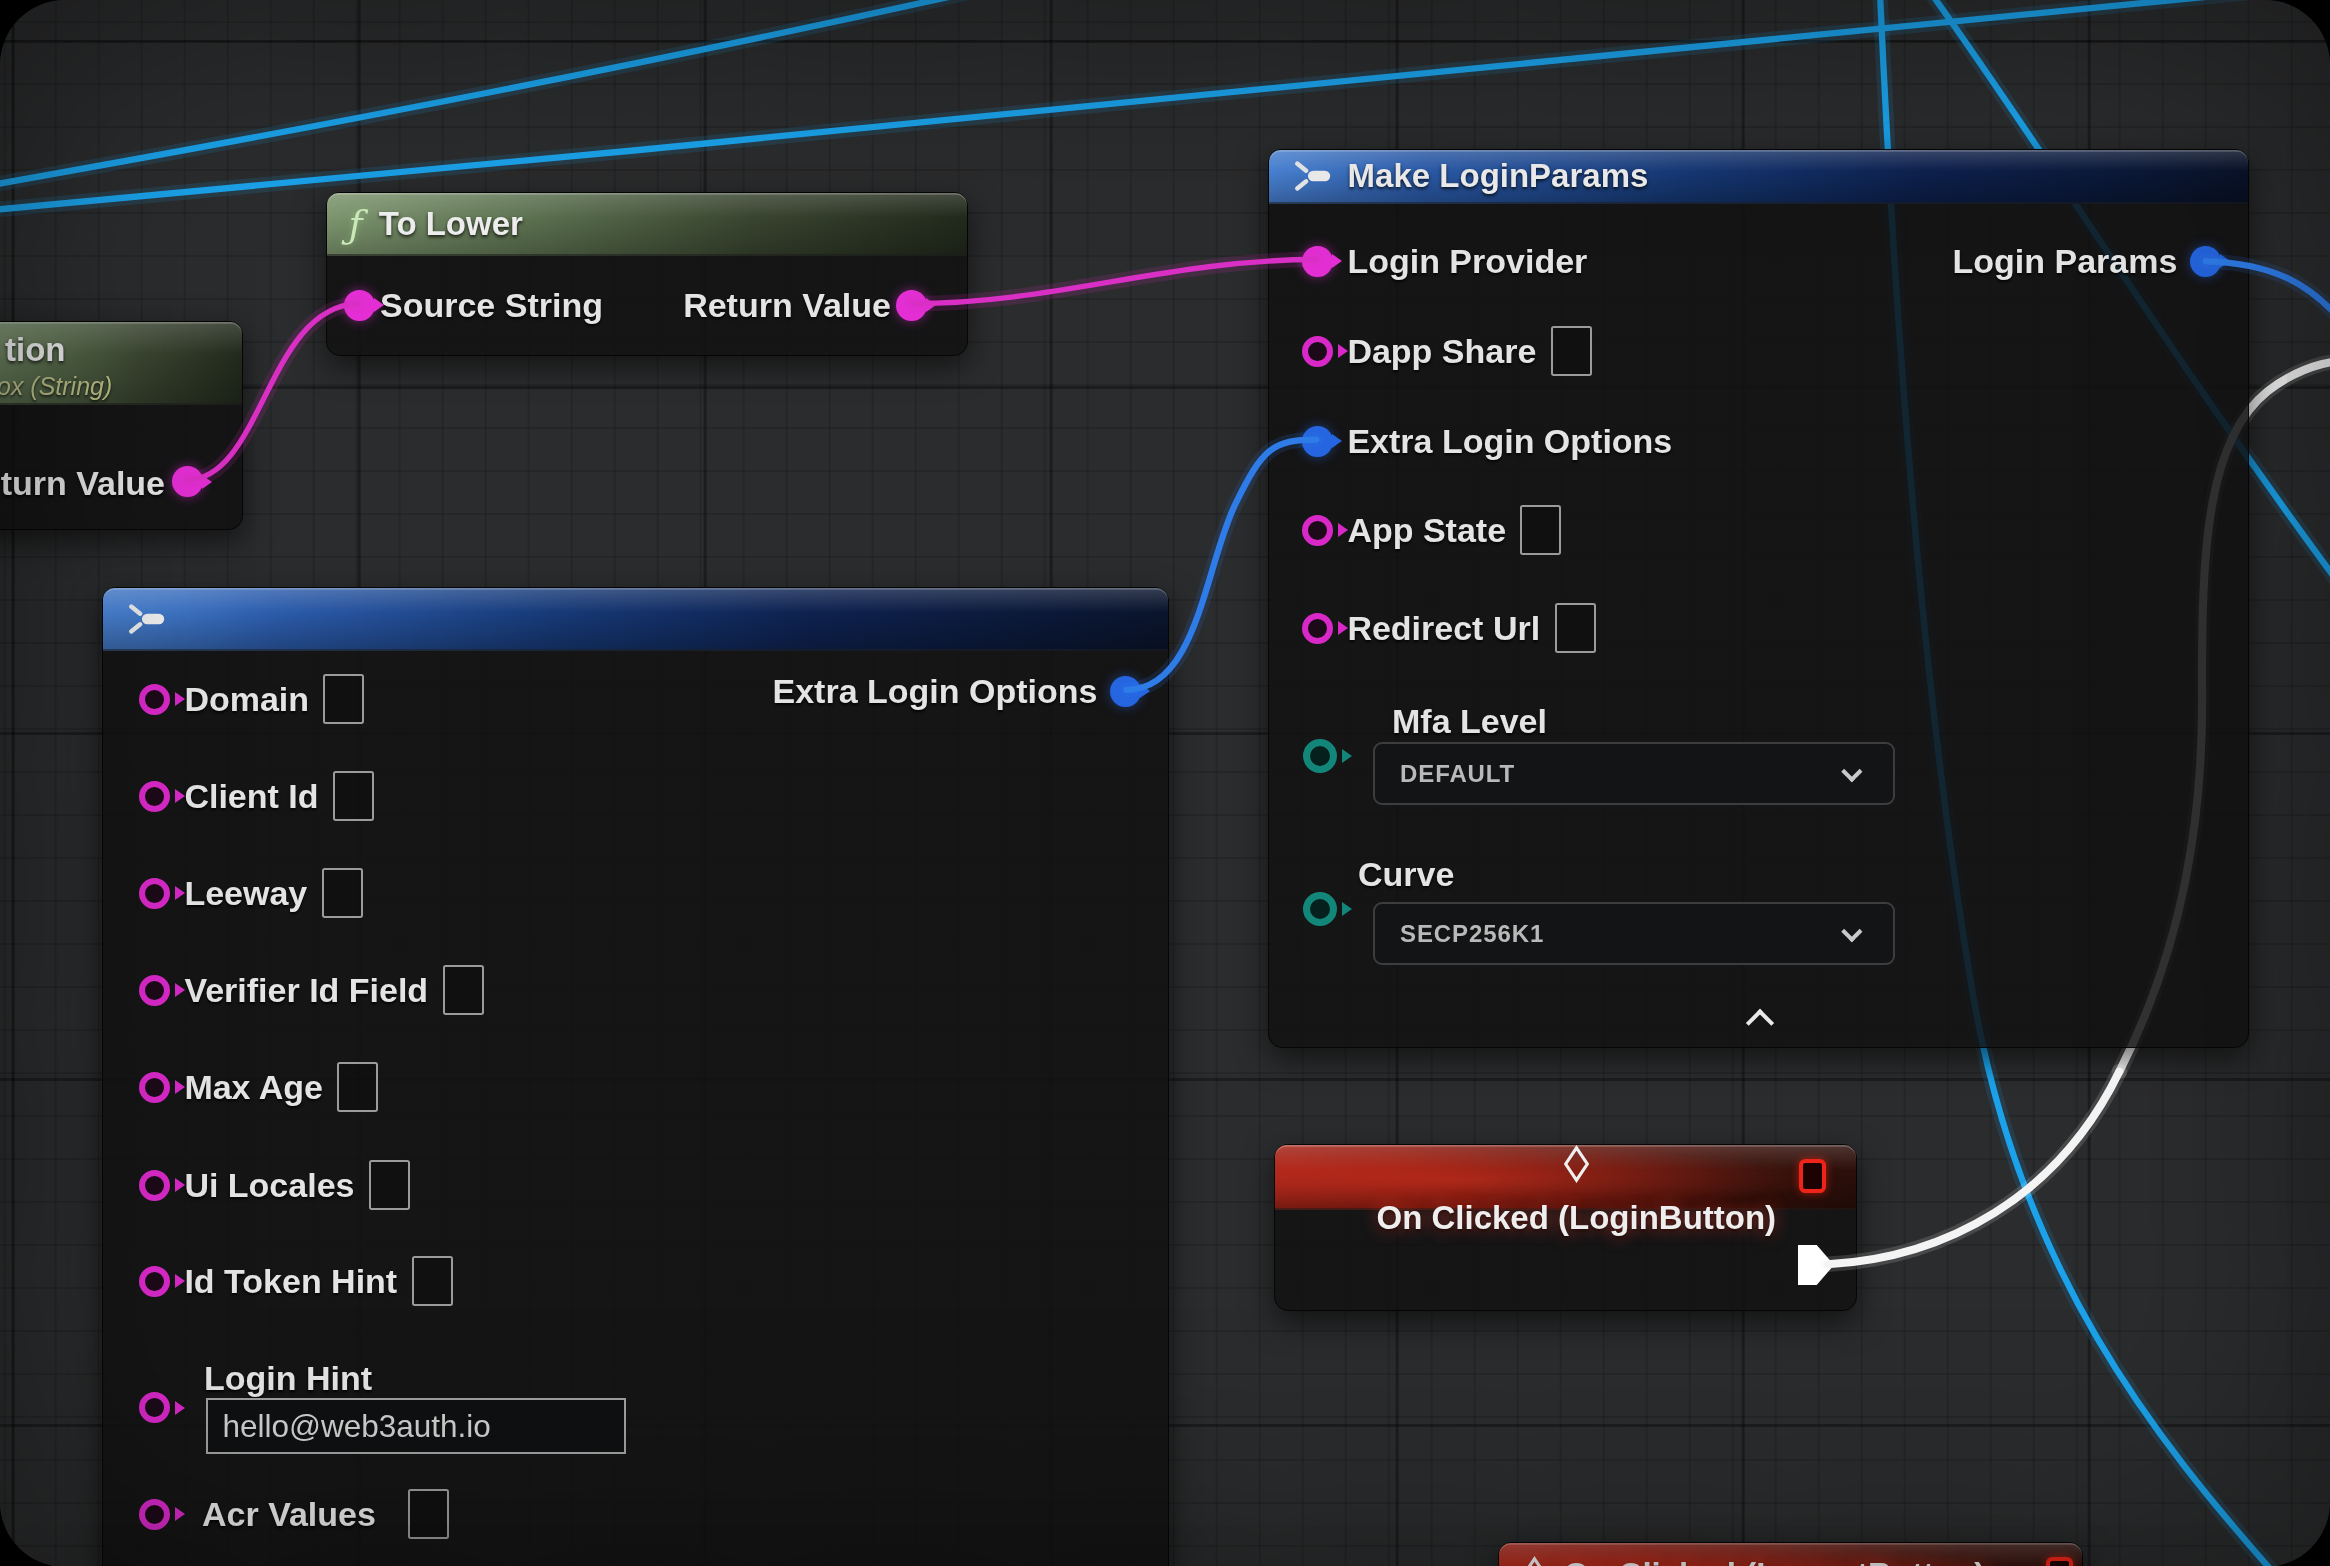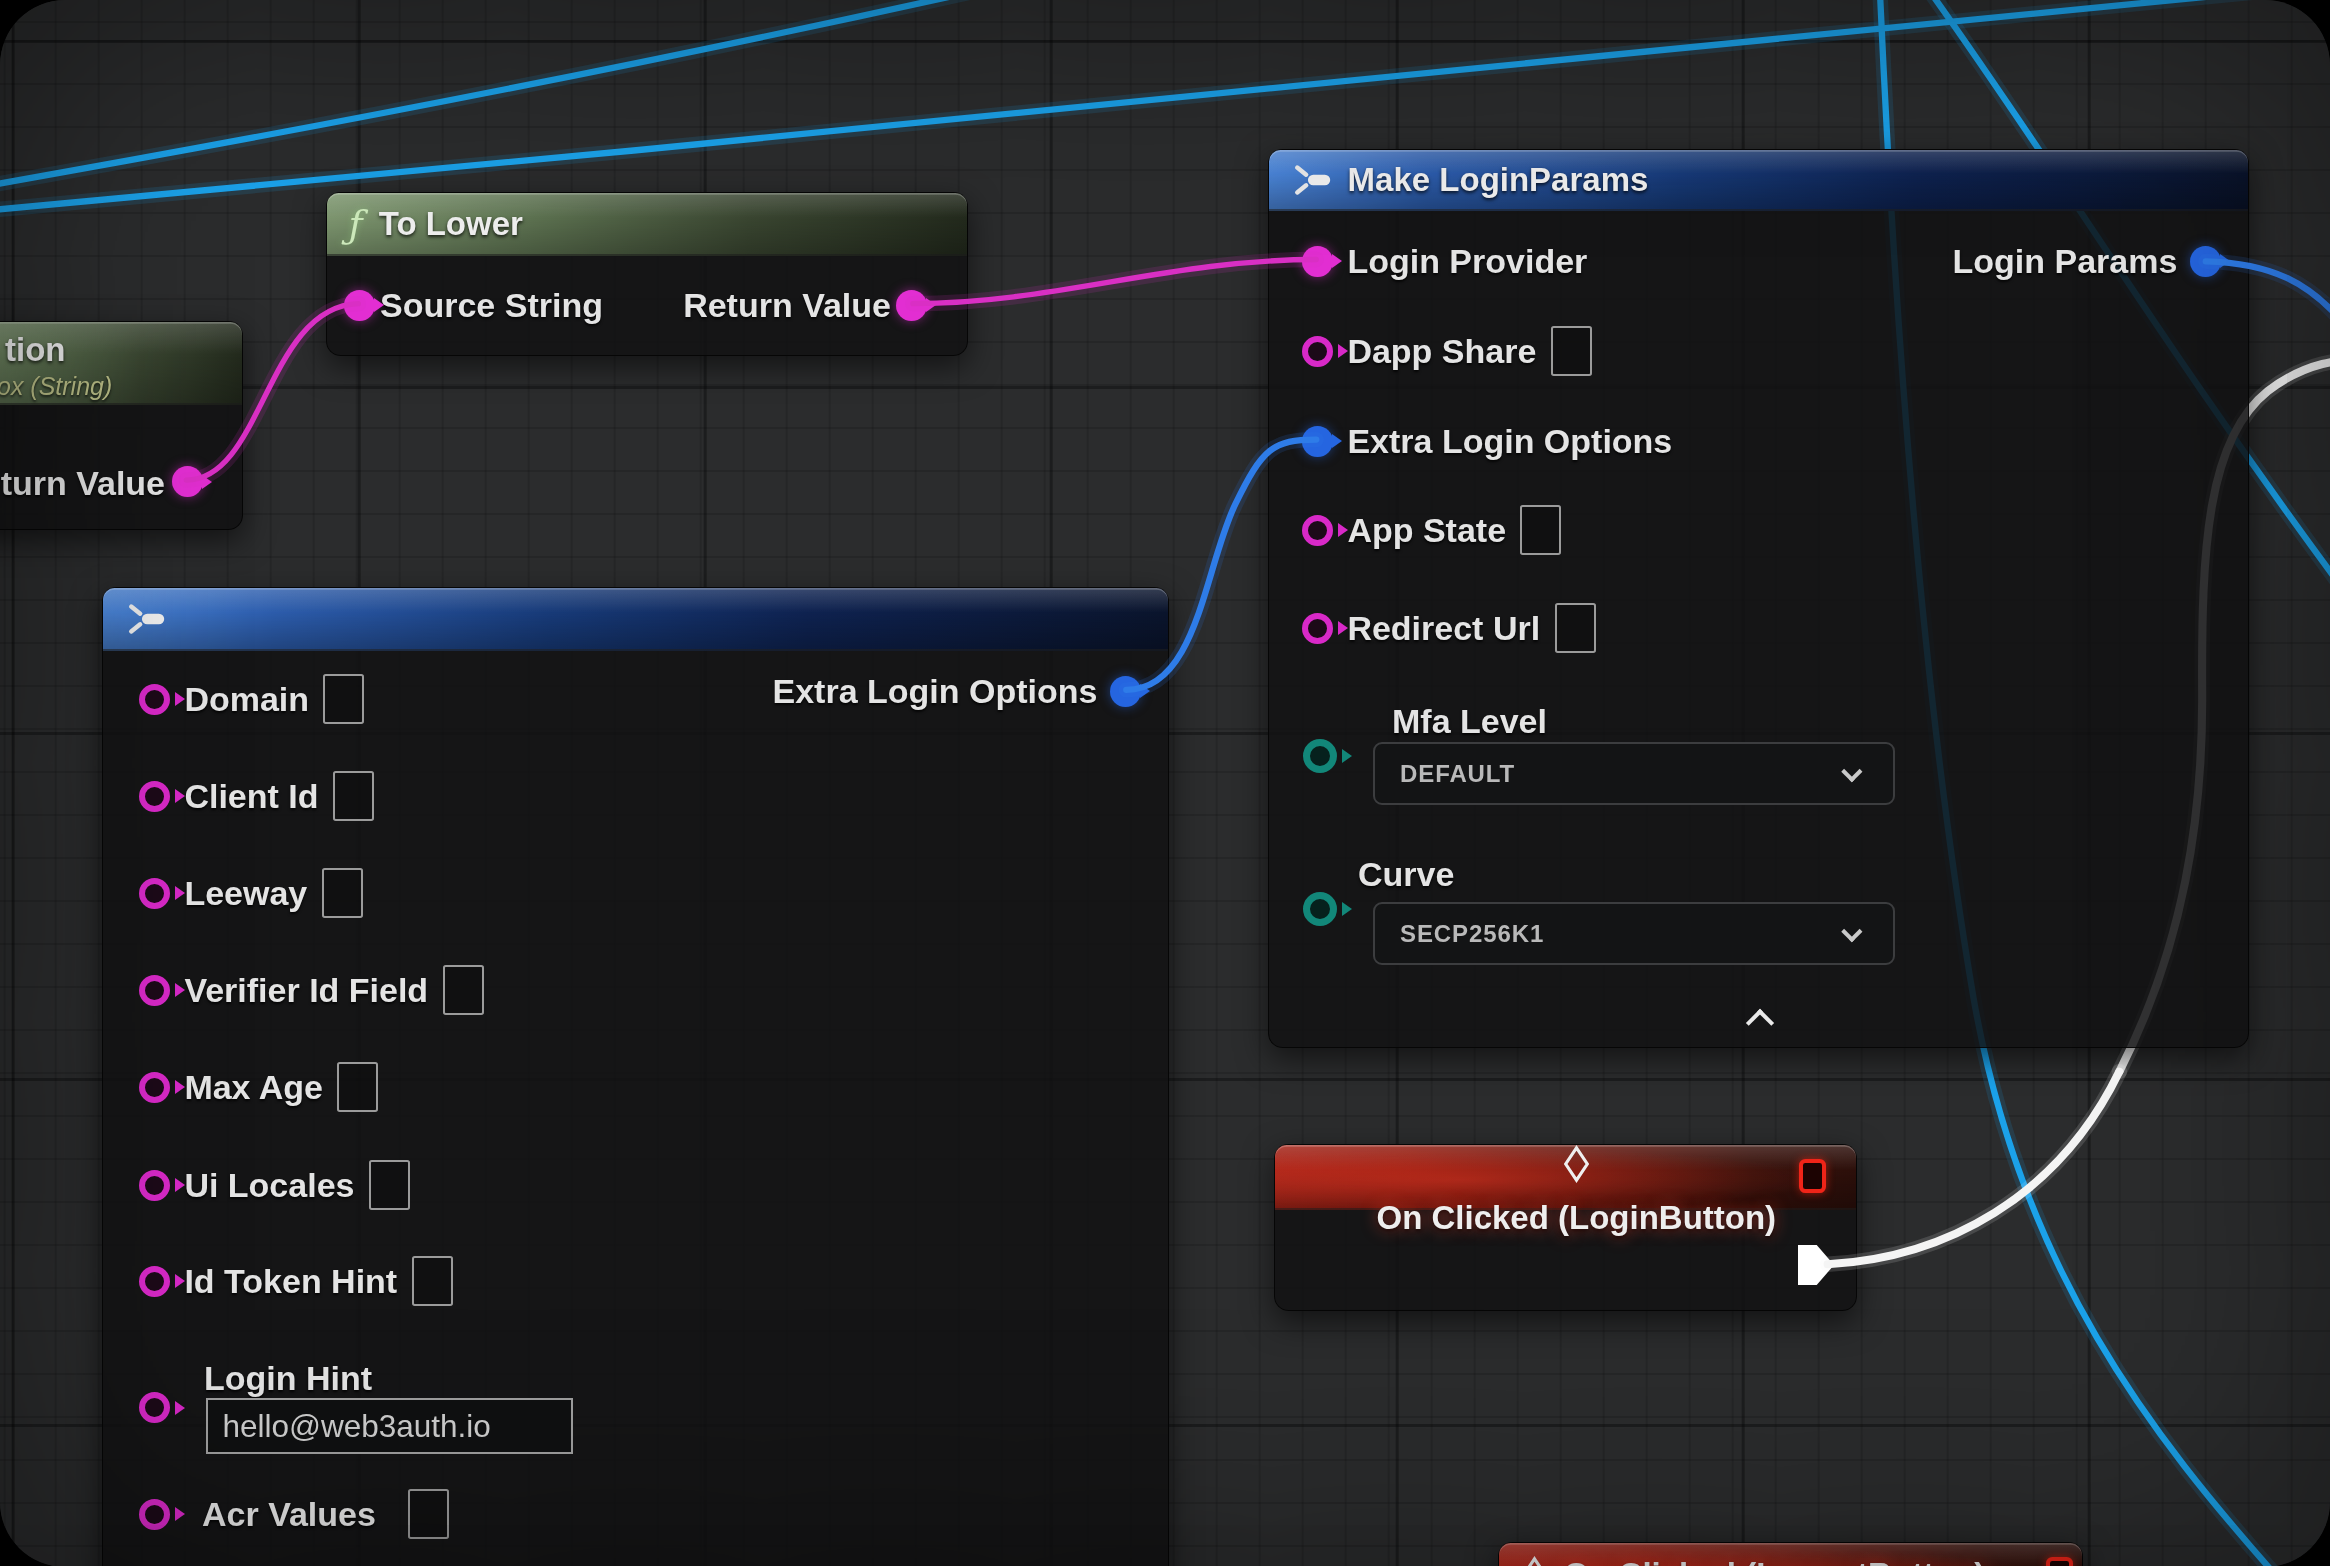--- a/index.html
+++ b/index.html
@@ -187,31 +187,31 @@
       <span class="valbox"></span>
     </div>
     <div class="row" style="left:36px; top:667px;">
       <span class="pin h-mag"></span>
       <span class="pin-label">Id Token Hint</span>
       <span class="valbox"></span>
     </div>
 
     <span class="pin-label" style="position:absolute; left:101px; top:771px;">Login Hint</span>
     <span class="pin h-mag" style="position:absolute; left:36px; top:804px;"></span>
-    <div class="textfield" style="left:103px; top:810px; width:367px; height:56px;">hello@web3auth.io</div>
+    <div class="textfield" style="left:103px; top:810px; width:420px; height:56px;">hello@web3auth.io</div>
 
     <div class="row" style="left:36px; top:900px;gap:32px;">
       <span class="pin h-mag"></span>
       <span class="pin-label">Acr Values</span>
       <span class="valbox"></span>
     </div>
   </div>
 
   <div class="node" style="left:1268px; top:149px; width:981px; height:899px;">
-    <div class="header header-blue" style="height:61px;">
+    <div class="header header-blue" style="height:54px;">
       <span style="line-height:0;">
         <svg width="41" height="36" viewBox="0 0 46 40">
             <path d="M7 6 L17 14" stroke="#e8e8e8" stroke-width="5" stroke-linecap="round"></path>
             <path d="M7 34 L17 26" stroke="#e8e8e8" stroke-width="5" stroke-linecap="round"></path>
             <rect x="19" y="14" width="25" height="12" rx="6" fill="#eeeeee"></rect>
           </svg>
       </span>
       <span class="node-title">Make LoginParams</span>
     </div>
 

